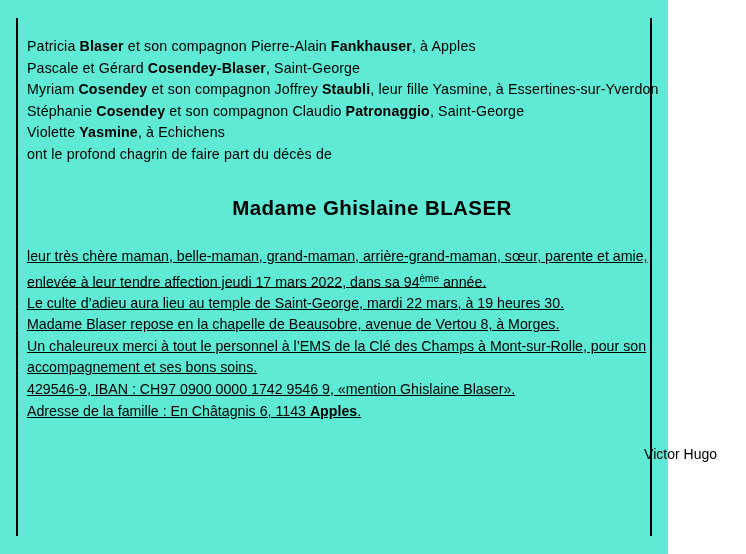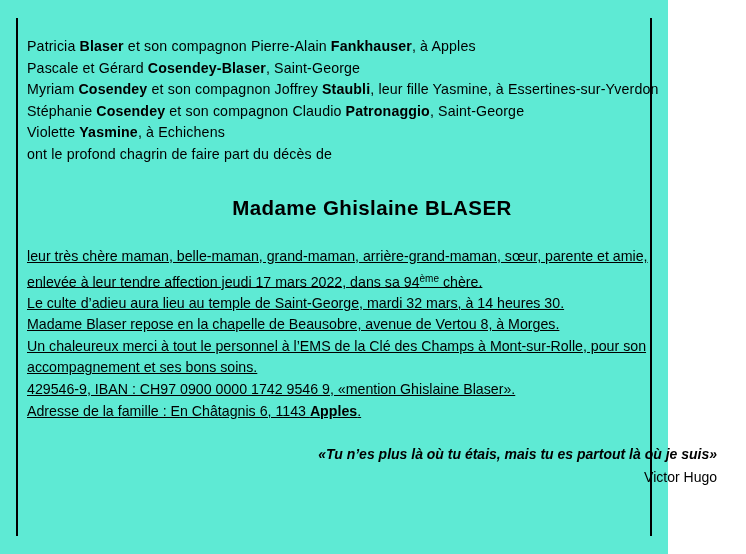--- a/index.html
+++ b/index.html
@@ -104,28 +104,27 @@
         <div class="line"><span>Myriam </span><b>Cosendey</b><span> et son compagnon Joffrey </span><b>Staubli</b><span>, leur fille Yasmine, à Essertines-sur-Yverdon</span></div>
         <div class="line"><span>Stéphanie </span><b>Cosendey</b><span> et son compagnon Claudio </span><b>Patronaggio</b><span>, Saint-George</span></div>
         <div class="line"><span>Violette </span><b>Yasmine</b><span>, à Echichens</span></div>
         <div class="line"><span>ont le profond chagrin de faire part du décès de</span></div>
       </div>
 
     <div class="deceased-name">Madame Ghislaine BLASER</div>
 
     <div class="body-text">
         <div class="line"><span>leur très chère maman, belle-maman, grand-maman, arrière-grand-maman, sœur, parente et amie,</span></div>
-        <div class="line"><span>enlevée à leur tendre affection jeudi 17 mars 2022, dans sa 94</span><sup>ème</sup><span> chère.</span></div>
-        <div class="line"><span>Le culte d’adieu aura lieu au temple de Saint-George, mardi 32 mars, à 14 heures 30.</span></div>
+        <div class="line"><span>enlevée à leur tendre affection jeudi 17 mars 2022, dans sa 94</span><sup>ème</sup><span> année.</span></div>
+        <div class="line"><span>Le culte d’adieu aura lieu au temple de Saint-George, mardi 22 mars, à 19 heures 30.</span></div>
         <div class="line"><span>Madame Blaser repose en la chapelle de Beausobre, avenue de Vertou 8, à Morges.</span></div>
         <div class="line"><span>Un chaleureux merci à tout le personnel à l’EMS de la Clé des Champs à Mont-sur-Rolle, pour son</span></div>
         <div class="line"><span>accompagnement et ses bons soins.</span></div>
         <div class="line"><span>429546-9, IBAN : CH97 0900 0000 1742 9546 9, «mention Ghislaine Blaser».</span></div>
         <div class="line"><span>Adresse de la famille : En Châtagnis 6, 1143 </span><b>Apples</b><span>.</span></div>
       </div>
 
     <div class="quote-block">
-      <span class="quote-text">«Tu n’es plus là où tu étais, mais tu es partout là où je suis»</span>
       <span class="quote-author">Victor Hugo</span>
     </div>
 
   </div>
 </div>
 
 </body></html>

